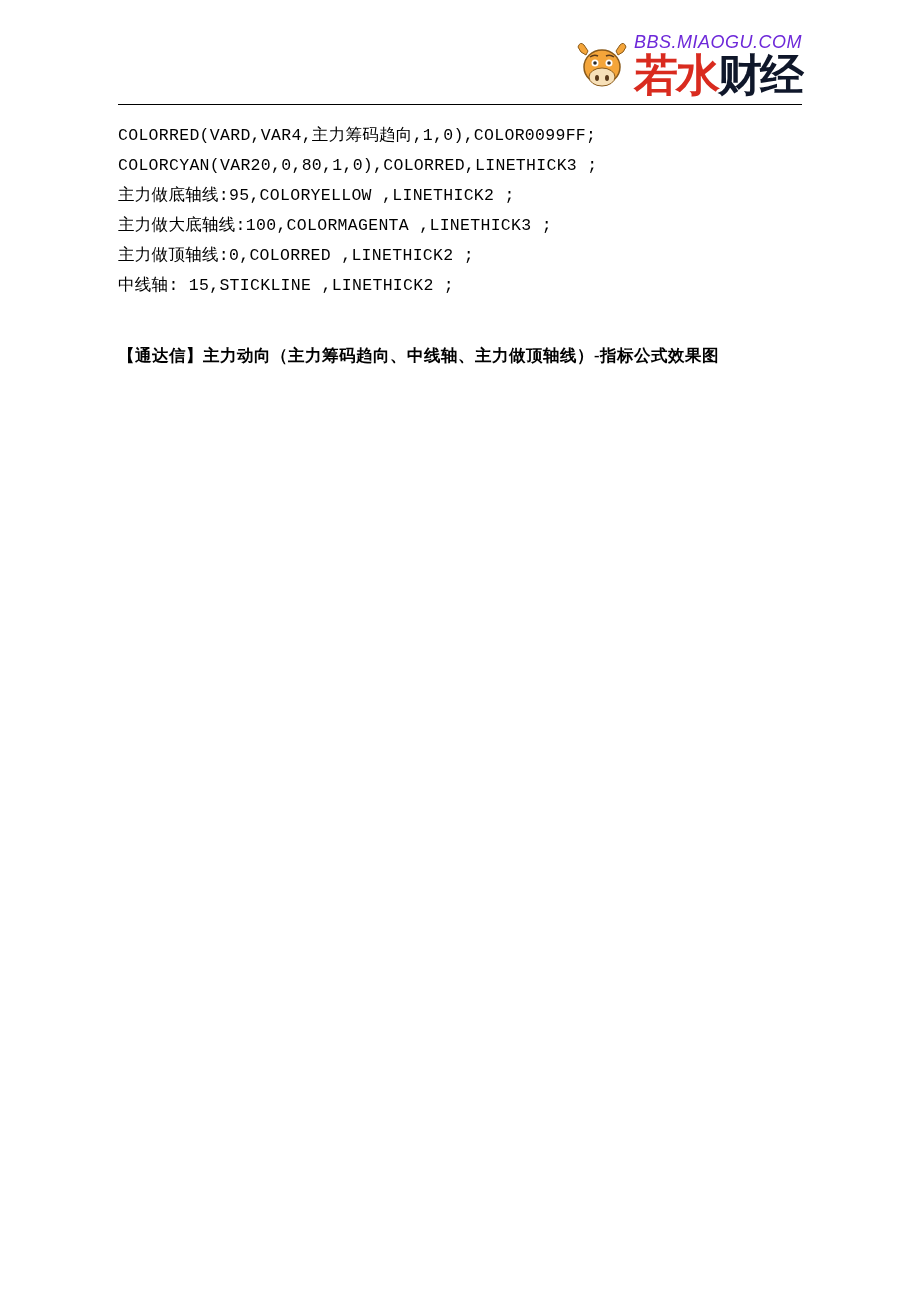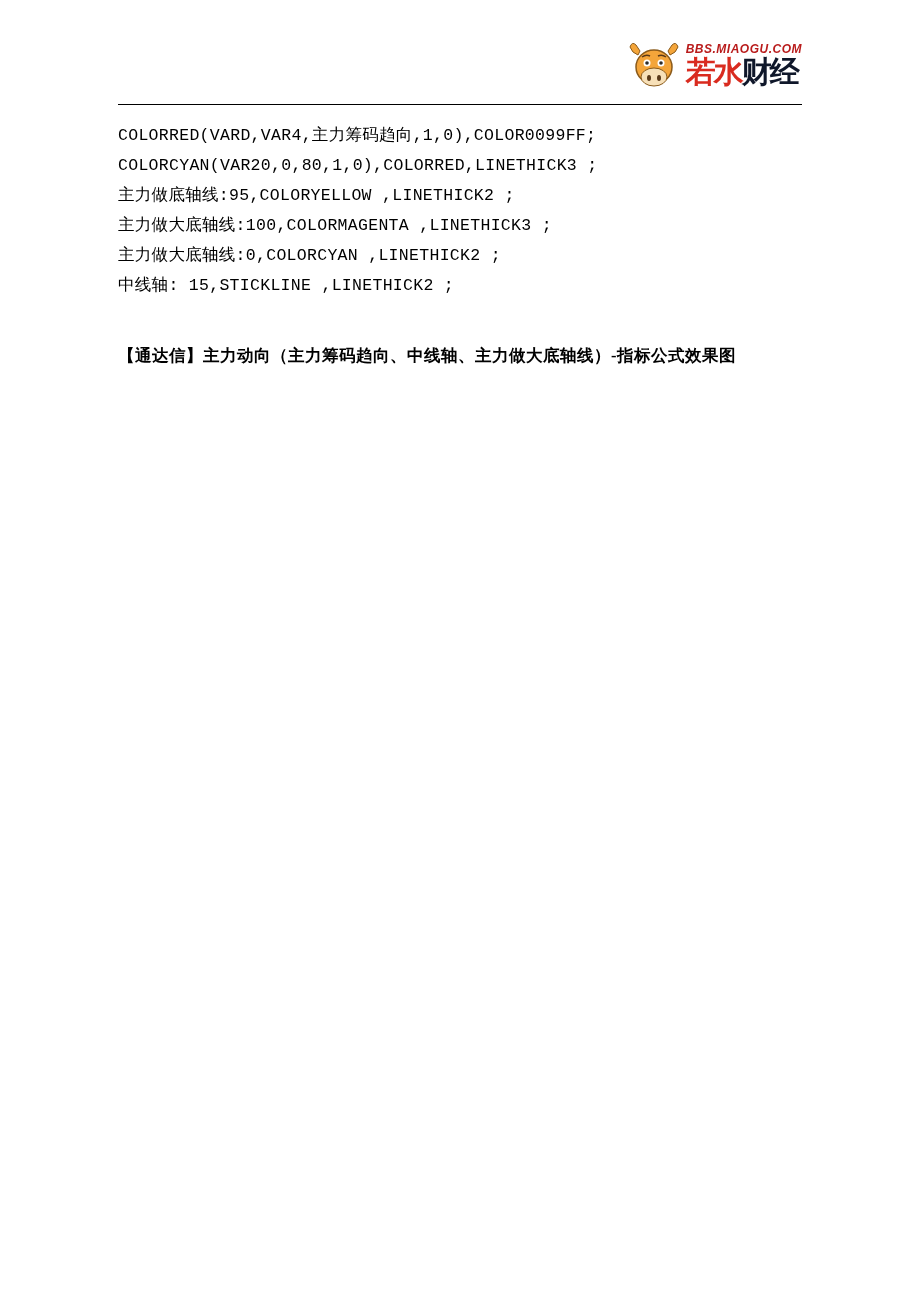--- a/index.html
+++ b/index.html
@@ -35,31 +35,31 @@
       height: 100%;
     }
     .logo-text {
       display: flex;
       flex-direction: column;
       align-items: flex-start;
       line-height: 1;
     }
     .logo-url {
       font-family: Arial, sans-serif;
-      font-weight: bold;
+      font-weight: normal;
       font-style: italic;
-      font-size: 12px;
-      color: #b91c1c;
+      font-size: 18px;
+      color: #6d28d9;
       letter-spacing: 0.5px;
       margin-bottom: 2px;
     }
     .logo-cn {
       font-family: "STHeiti", "SimHei", "Microsoft YaHei", sans-serif;
       font-weight: 900;
-      font-size: 30px;
+      font-size: 44px;
       letter-spacing: -2px;
       display: flex;
     }
     .logo-cn .red { color: #d92b1f; }
     .logo-cn .dark { color: #0f172a; }
     .divider {
       border: none;
       border-top: 1.5px solid #000;
       margin-bottom: 16px;
     }
@@ -112,18 +112,18 @@
       </div>
     </div>
   </div>
 
   <hr class="divider">
 
   <div class="code-block"><span>COLORRED(VARD,VAR4,主力筹码趋向,1,0),COLOR0099FF;</span>
 <span>COLORCYAN(VAR20,0,80,1,0),COLORRED,LINETHICK3 ;</span>
 <span>主力做底轴线:95,COLORYELLOW ,LINETHICK2 ;</span>
 <span>主力做大底轴线:100,COLORMAGENTA ,LINETHICK3 ;</span>
-<span>主力做大底轴线:0,COLORCYAN ,LINETHICK2 ;</span>
+<span>主力做顶轴线:0,COLORRED ,LINETHICK2 ;</span>
 <span>中线轴: 15,STICKLINE ,LINETHICK2 ;</span></div>
 
-  <div class="section-title">【通达信】主力动向（主力筹码趋向、中线轴、主力做大底轴线）-指标公式效果图</div>
+  <div class="section-title">【通达信】主力动向（主力筹码趋向、中线轴、主力做顶轴线）-指标公式效果图</div>
 
 </div>
 
 </body></html>

